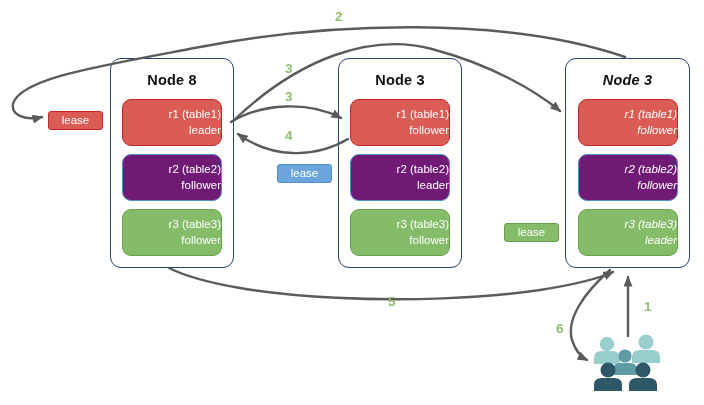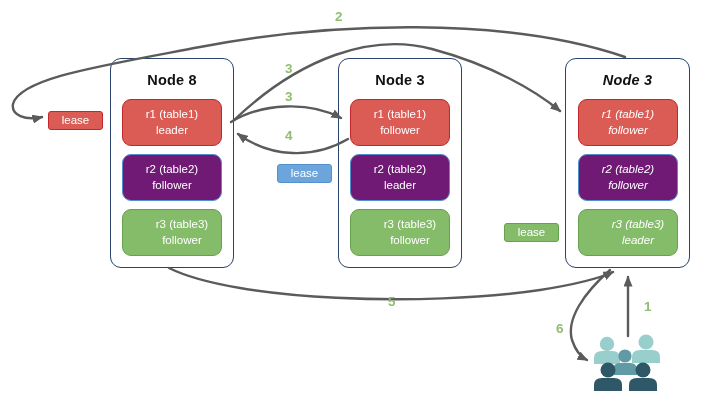--- a/index.html
+++ b/index.html
@@ -9,21 +9,21 @@
 
   
   .node { position:absolute; width:124px; height:210px; background:#ffffff;
           border:1.6px solid #28436c; border-radius:11px; z-index:2; }
   .node-title { text-align:center; font-weight:bold; font-size:14.5px; color:#111111;
                 margin-top:13px; letter-spacing:0.2px; }
 
   
   .replica { position:absolute; left:11px; width:100px; height:47px; border-radius:9px;
              color:#ffffff; font-size:11.5px; text-align:center; display:flex;
-             flex-direction:column; justify-content:center; line-height:1.32; }
+             flex-direction:column; justify-content:center; line-height:1.32;align-items:flex-end; }
   .replica.red   { background:#db5b55; border:1.5px solid #c3272b; }
   .replica.blue  { background:#701a75; border:1.5px solid #5490ce; }
   .replica.green { background:#85bc6a; border:1.5px solid #66a14e;padding-left:20px; }
   .pos-r1 { top:40px; } .pos-r2 { top:95px; } .pos-r3 { top:150px; }
 
   
   .lease { position:absolute; width:55px; height:19px; border-radius:3px; color:#ffffff;
            font-size:11.5px; text-align:center; line-height:16px; z-index:2; }
   .lease.red   { background:#db5b55; border:1.3px solid #c3272b; left:48px;  top:111px; }
   .lease.blue  { background:#6ba5db; border:1.3px solid #5490ce; left:277px; top:164px; }

